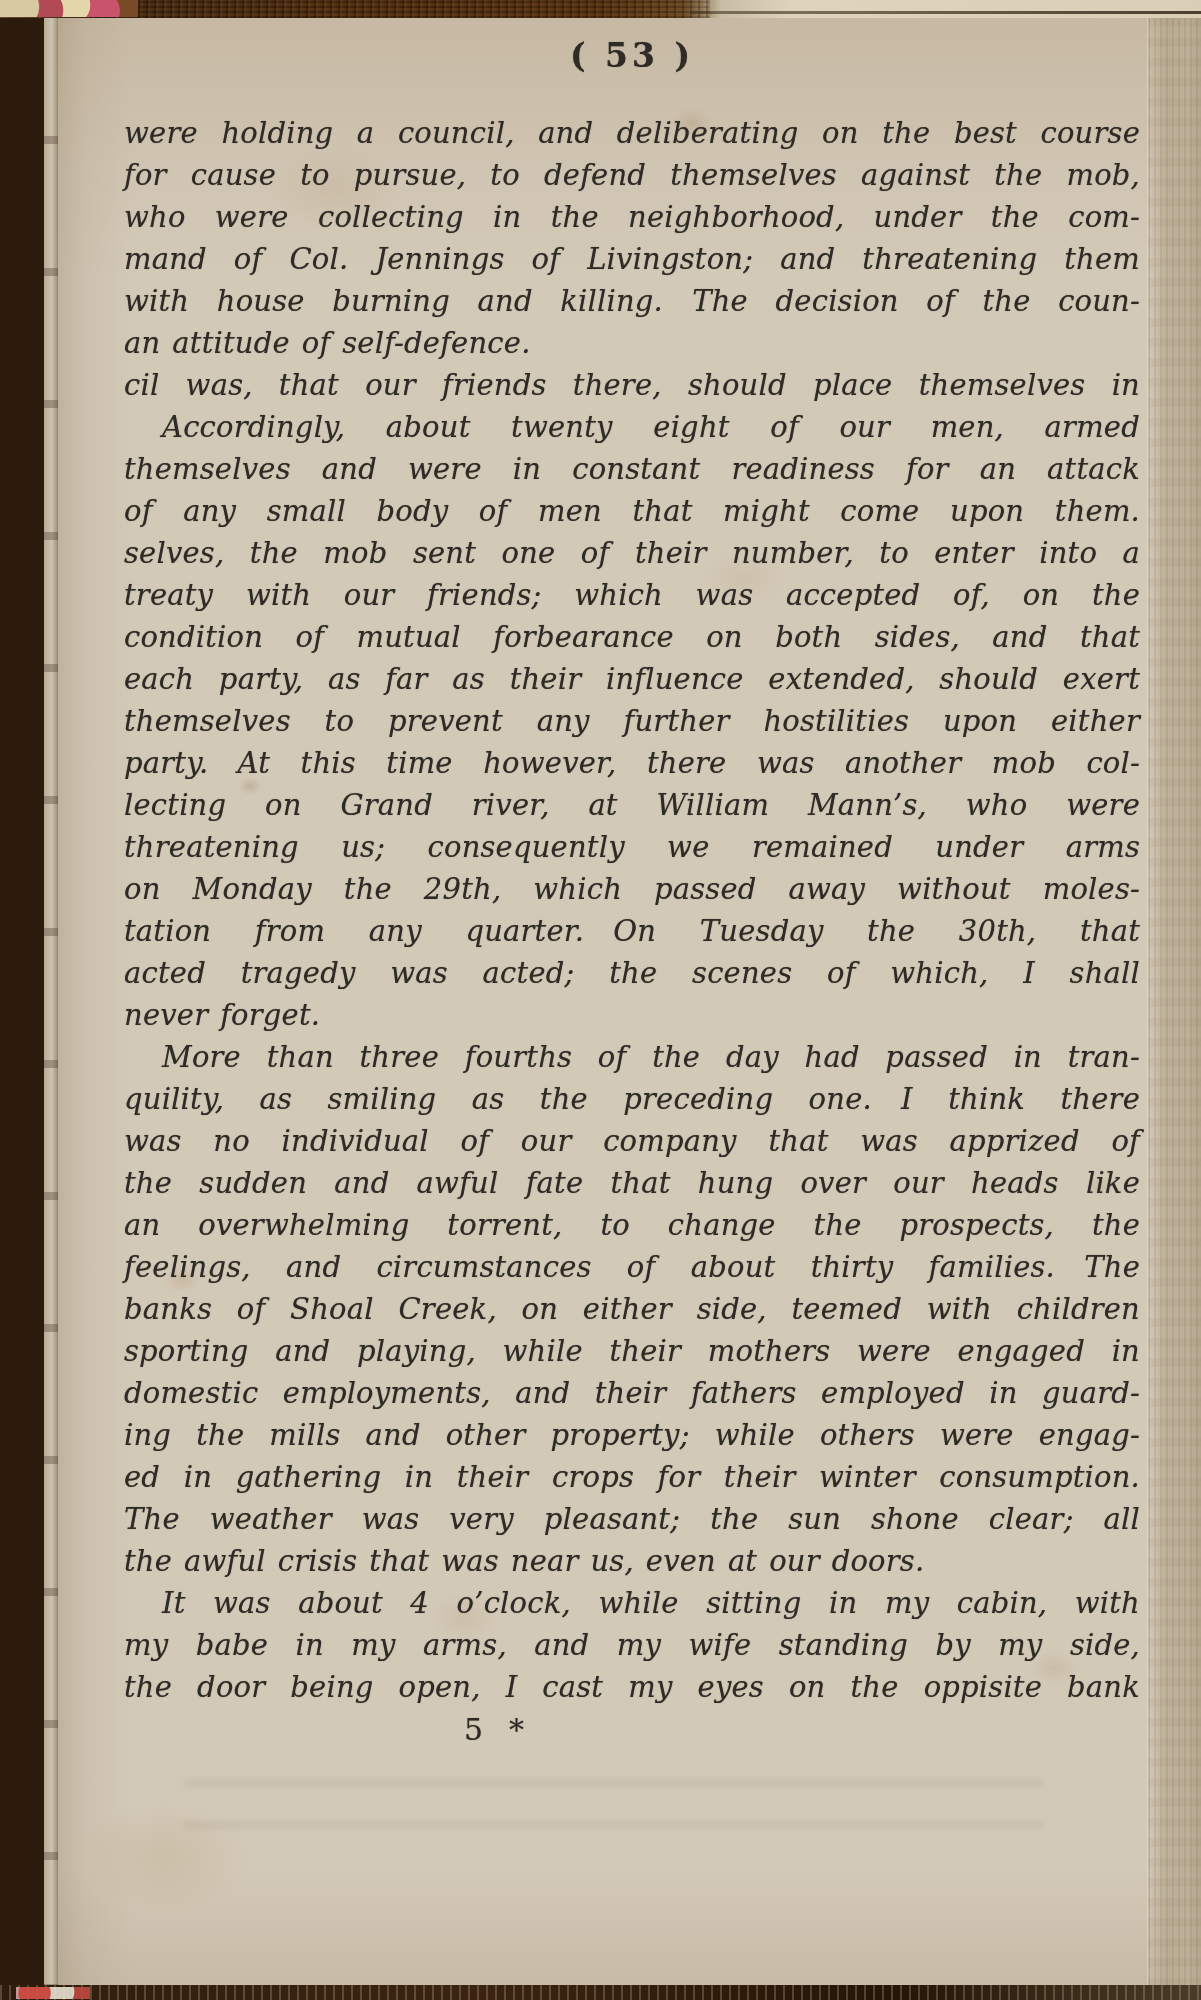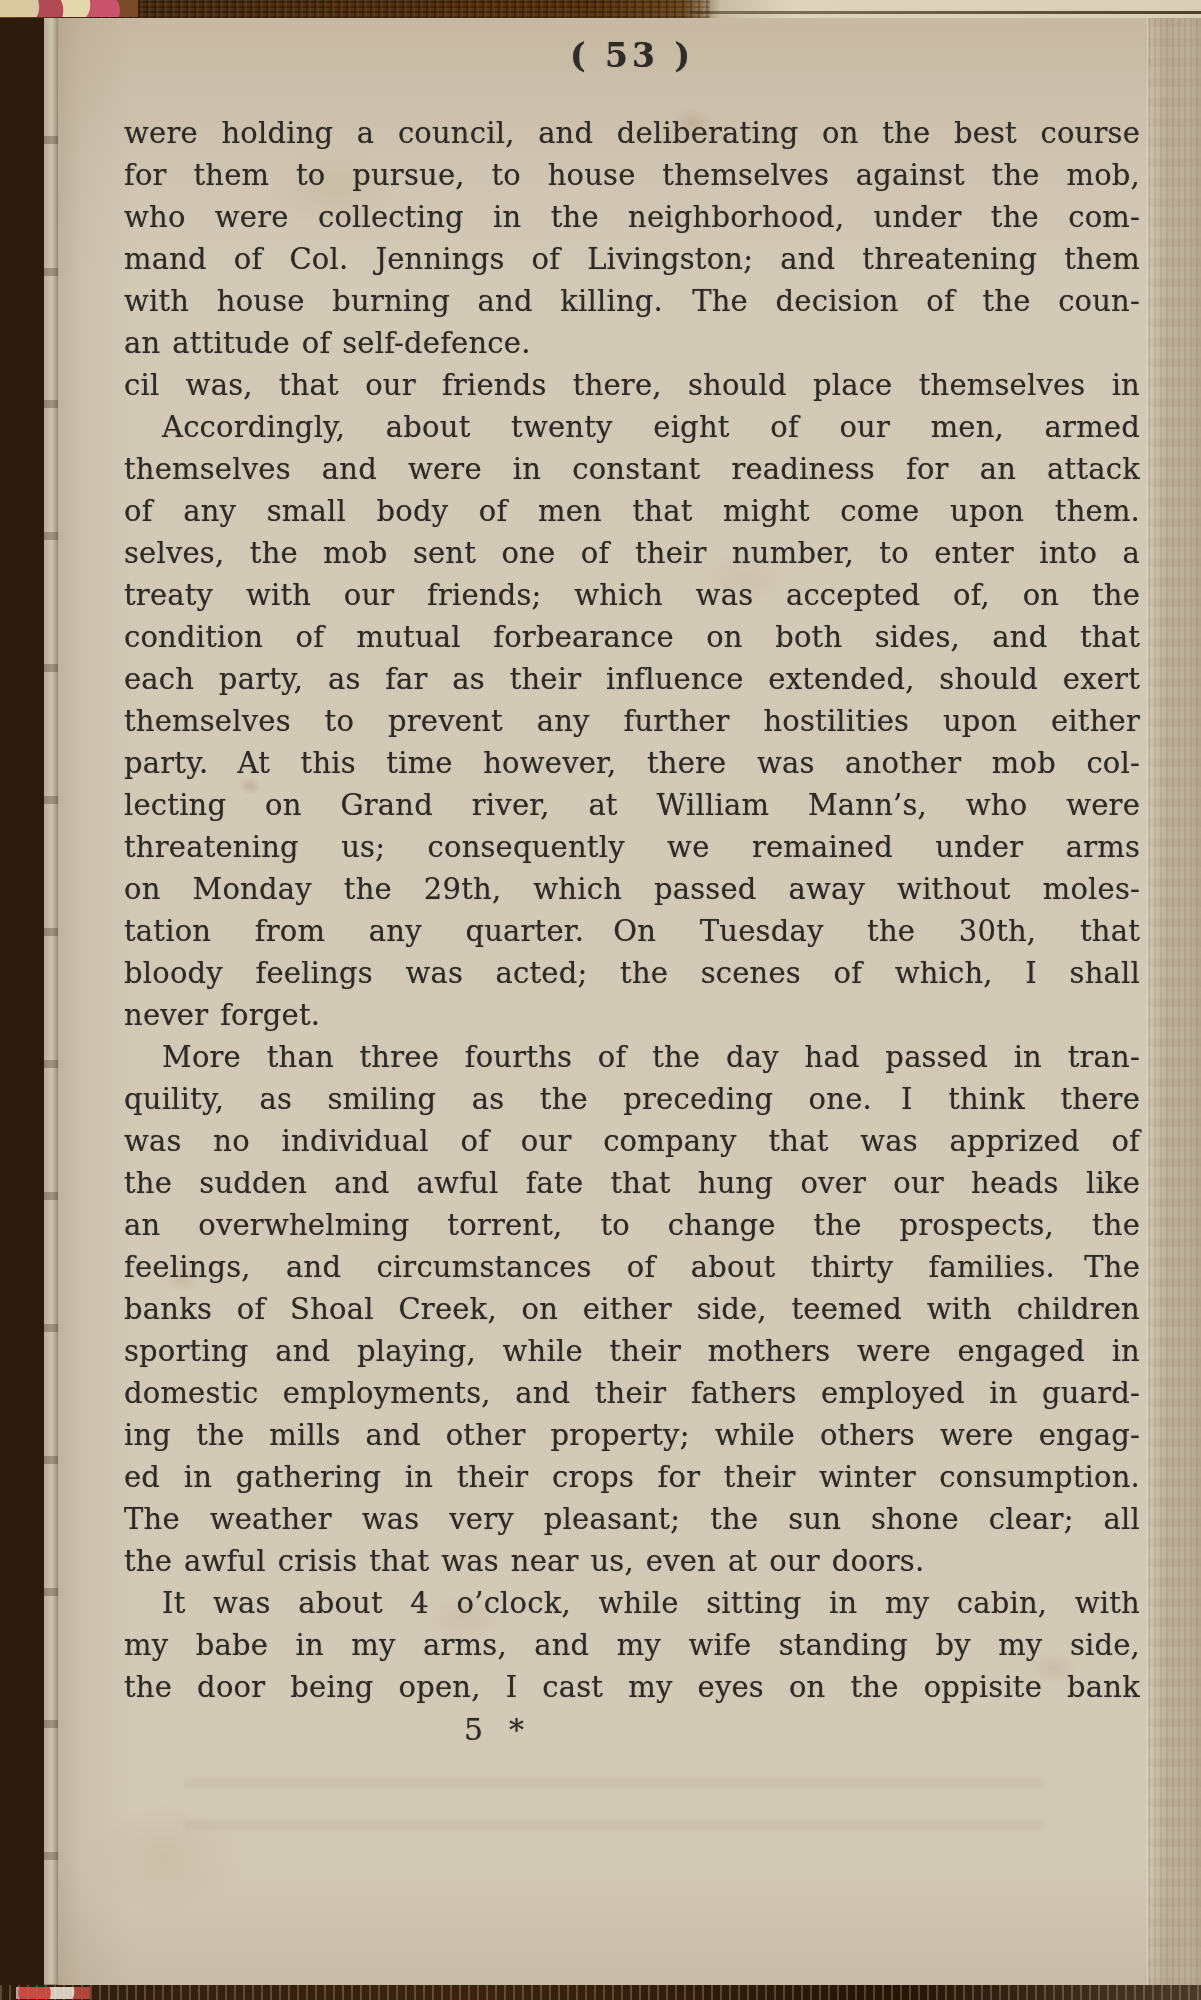--- a/index.html
+++ b/index.html
@@ -117,21 +117,21 @@
     color: #2f2b26; letter-spacing: 4px;
     text-shadow: 0 0 1px rgba(47,43,38,.55);
   }
   .text-block {
     position: absolute; top: 94px; left: 80px; width: 1016px;
     font-size: 29px; line-height: 42px;
     color: #2e2a25;
     letter-spacing: 0.2px; word-spacing: 2.5px;
     text-shadow: 0 0 1px rgba(46,42,37,.5);
   }
-  .line { text-align: justify; text-align-last: justify; }
+  .line { text-align: justify; text-align-last: justify; font-style: italic; }
   .line.no-just { text-align-last: left; }
   .line.indent { text-indent: 38px; }
   .signature {
     padding-left: 340px; letter-spacing: 7px;
     font-size: 30px; line-height: 44px;
   }
 
   
   .ghost {
     position: absolute; top: 1760px; left: 140px; width: 860px; height: 80px;
@@ -157,40 +157,40 @@
     <div class="fore-edge">
       <div class="fore-edge-streak"></div>
     </div>
     <div class="ghost"></div>
 
     <div class="page-number">( 53 )</div>
 
     <div class="text-block">
 
     <div class="line">were holding a council, and deliberating on the best course</div>
-        <div class="line">for them to pursue, to house themselves against the mob,</div>
+        <div class="line">for cause to pursue, to defend themselves against the mob,</div>
         <div class="line">who were collecting in the neighborhood, under the com-</div>
         <div class="line">mand of Col. Jennings of Livingston; and threatening them</div>
         <div class="line">with house burning and killing. The decision of the coun-</div>
         <div class="line no-just">an attitude of self-defence.</div>
         <div class="line">cil was, that our friends there, should place themselves in</div>
         <div class="line indent">Accordingly, about twenty eight of our men, armed</div>
         <div class="line">themselves and were in constant readiness for an attack</div>
         <div class="line">of any small body of men that might come upon them.</div>
         <div class="line">selves, the mob sent one of their number, to enter into a</div>
         <div class="line">treaty with our friends; which was accepted of, on the</div>
         <div class="line">condition of mutual forbearance on both sides, and that</div>
         <div class="line">each party, as far as their influence extended, should exert</div>
         <div class="line">themselves to prevent any further hostilities upon either</div>
         <div class="line">party. At this time however, there was another mob col-</div>
         <div class="line">lecting on Grand river, at William Mann’s, who were</div>
         <div class="line">threatening us; consequently we remained under arms</div>
         <div class="line">on Monday the 29th, which passed away without moles-</div>
         <div class="line">tation from any quarter. On Tuesday the 30th, that</div>
-        <div class="line">bloody feelings was acted; the scenes of which, I shall</div>
+        <div class="line">acted tragedy was acted; the scenes of which, I shall</div>
         <div class="line no-just">never forget.</div>
         <div class="line indent">More than three fourths of the day had passed in tran-</div>
         <div class="line">quility, as smiling as the preceding one. I think there</div>
         <div class="line">was no individual of our company that was apprized of</div>
         <div class="line">the sudden and awful fate that hung over our heads like</div>
         <div class="line">an overwhelming torrent, to change the prospects, the</div>
         <div class="line">feelings, and circumstances of about thirty families. The</div>
         <div class="line">banks of Shoal Creek, on either side, teemed with children</div>
         <div class="line">sporting and playing, while their mothers were engaged in</div>
         <div class="line">domestic employments, and their fathers employed in guard-</div>

